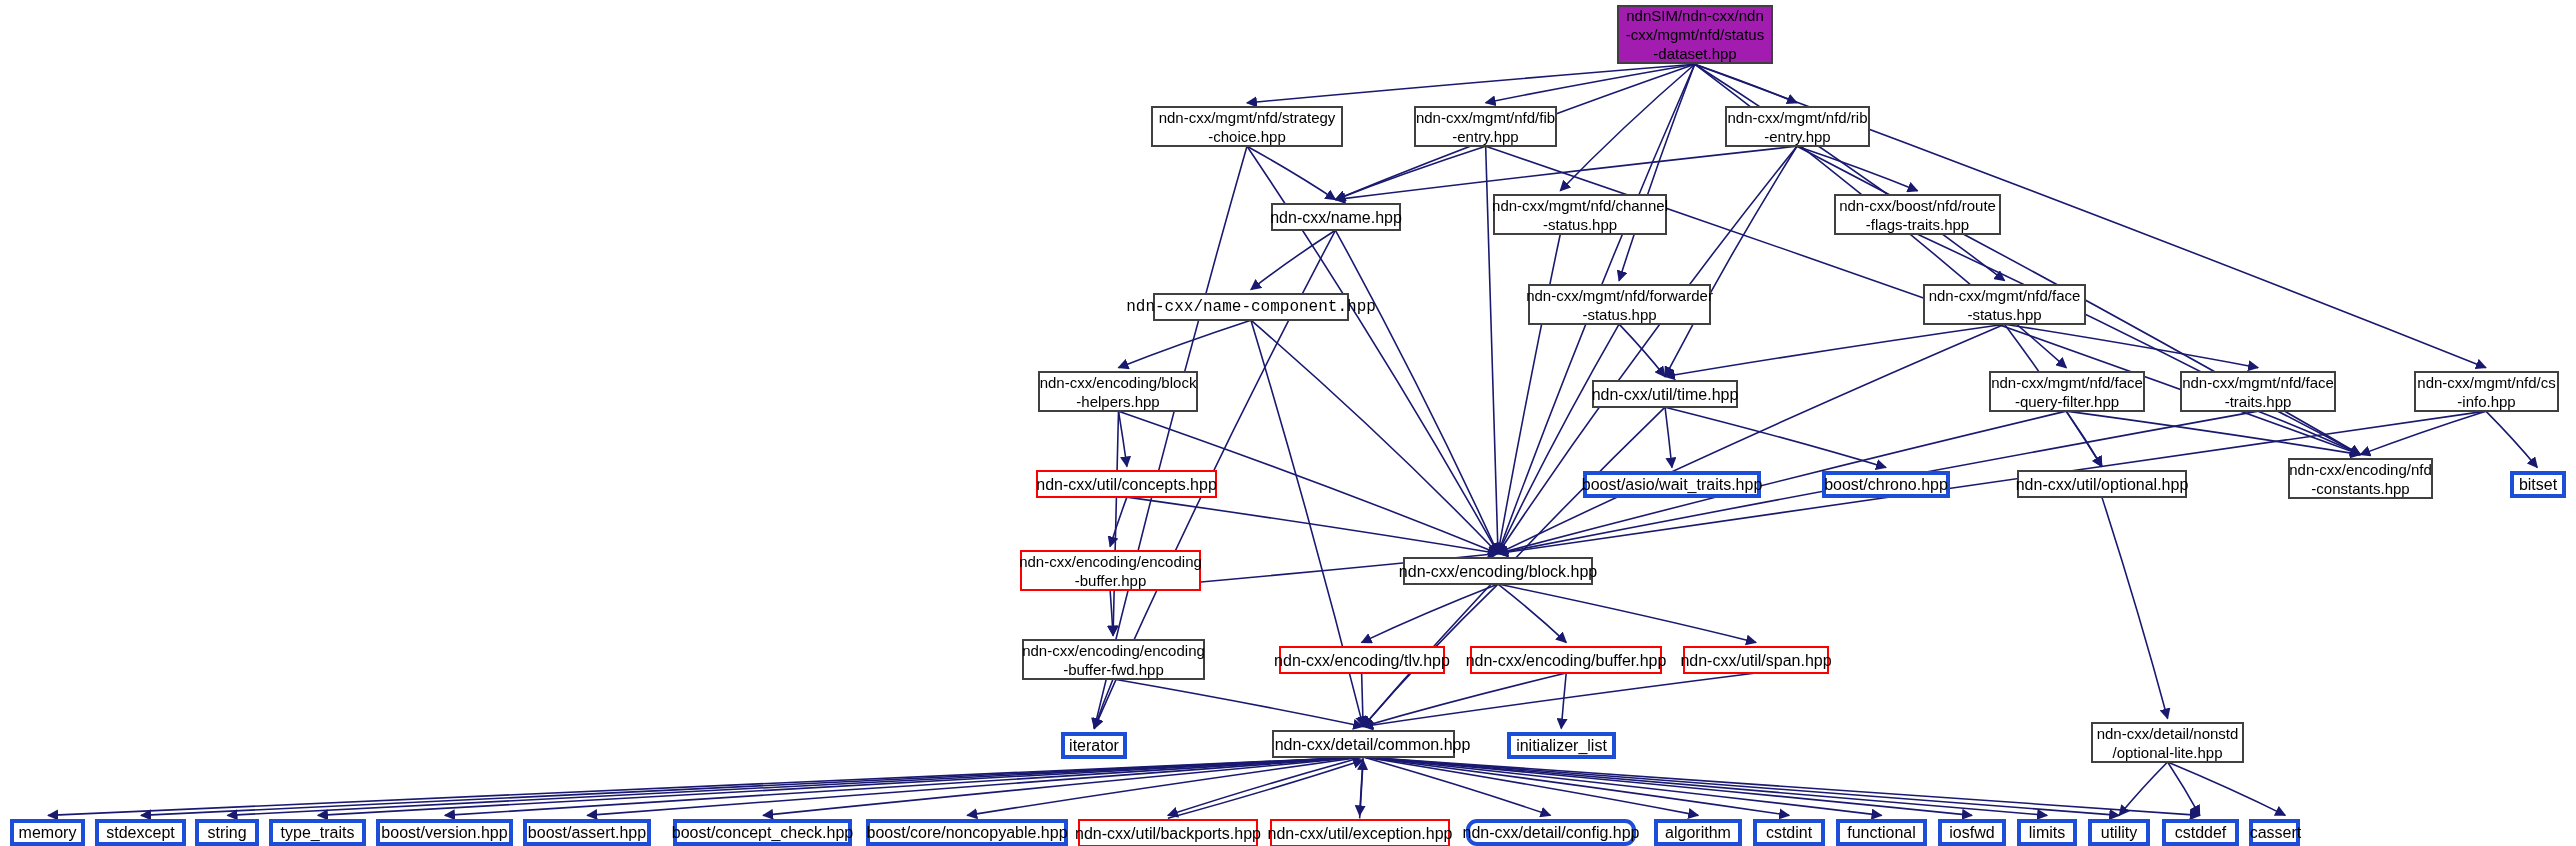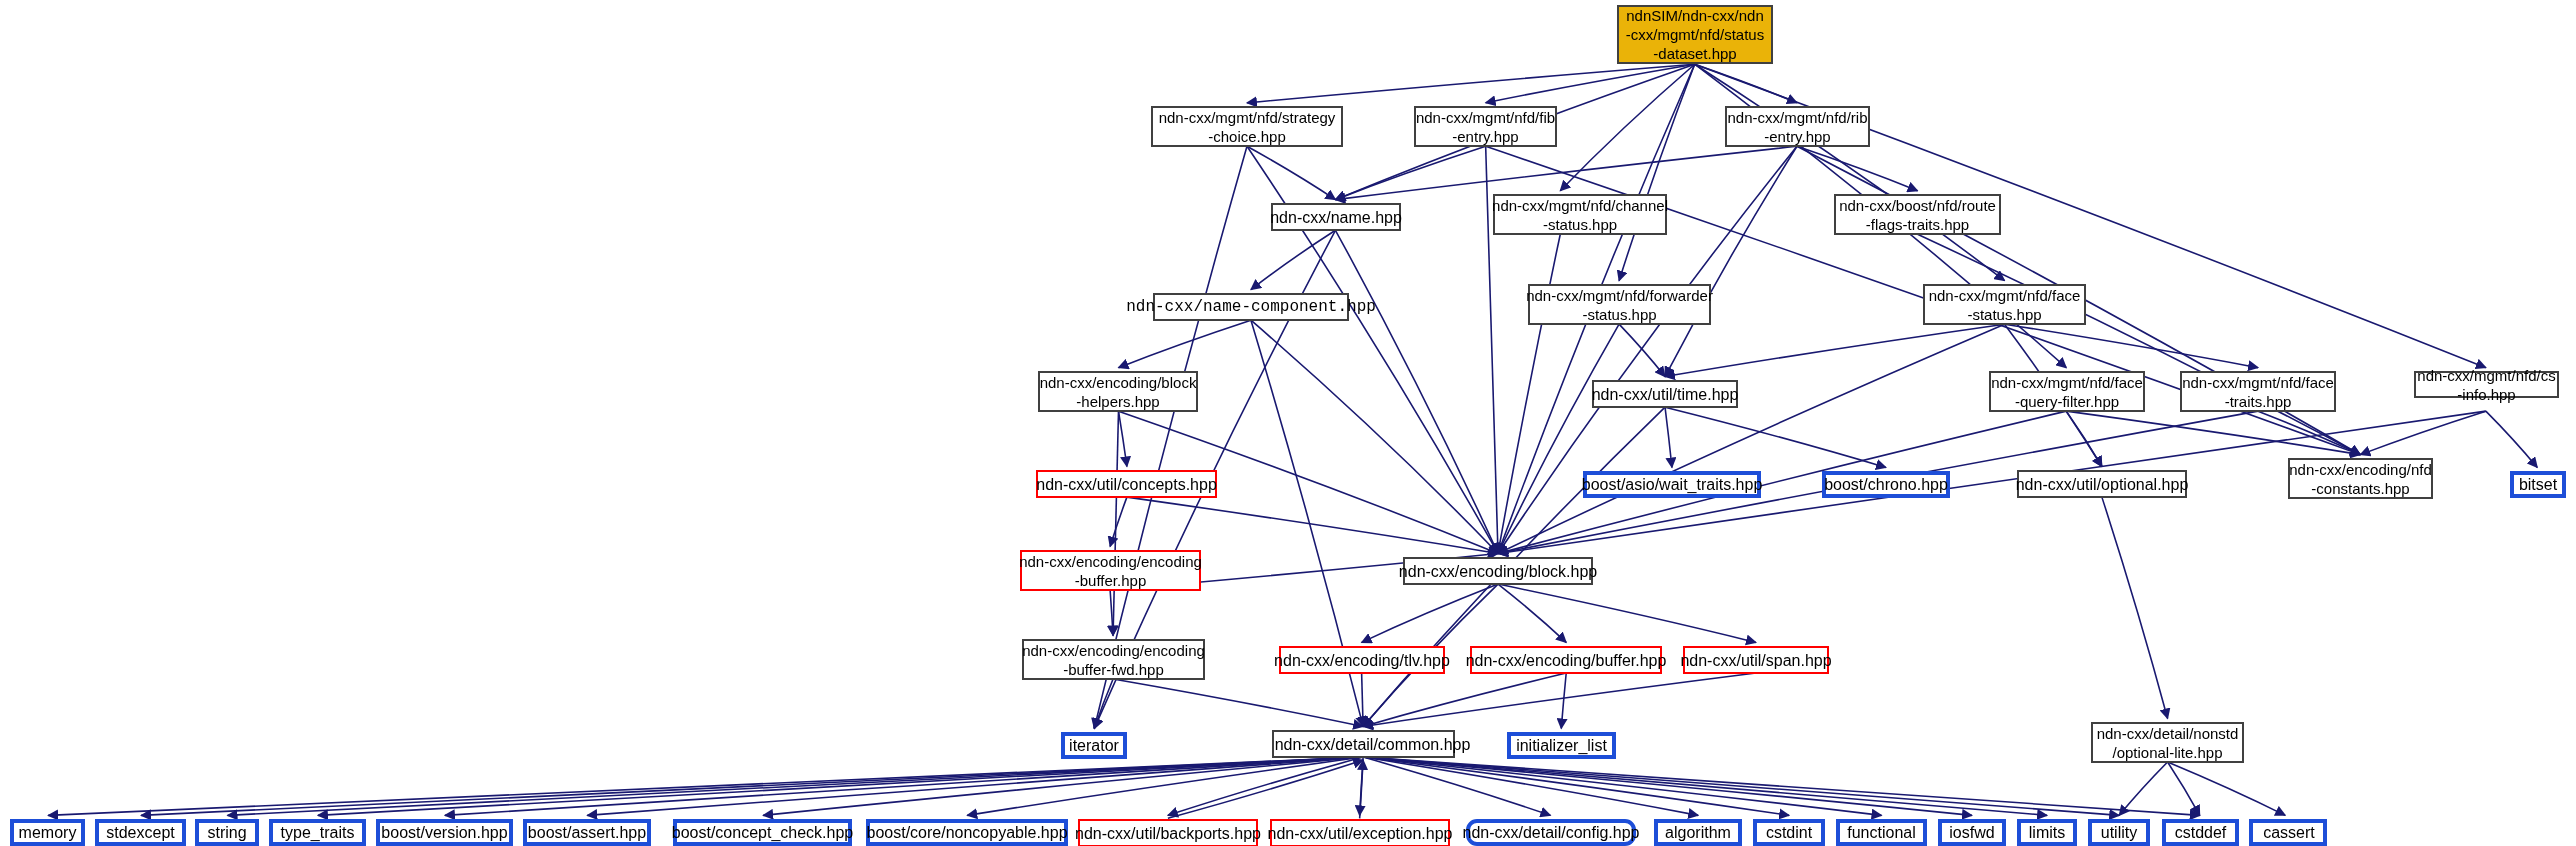--- a/index.html
+++ b/index.html
@@ -41,21 +41,21 @@
     z-index: 2;
   }
   .node.internal {
     border: 2px solid #404040;
   }
   .node.red {
     border: 2px solid #ff0000;
   }
   .node.root {
     border: 2px solid #404040;
-    background: #eab308;
+    background: #a21caf;
   }
 </style>
 </head>
 <body>
 
 <div id="graph">
   <svg id="edges" viewBox="0 0 2605 856" xmlns="http://www.w3.org/2000/svg">
     <defs>
       <marker id="arrow" viewBox="0 0 10 10" refX="9" refY="5" markerWidth="7" markerHeight="7" orient="auto-start-reverse">
         <path d="M 0 0 L 10 5 L 0 10 z" fill="#191970"></path>
@@ -171,21 +171,21 @@
 -status.hpp</div>
       <div class="node internal" style="left: 1923px; top: 284px; width: 163px; height: 41px; font-size: 15px;">ndn-cxx/mgmt/nfd/face
 -status.hpp</div>
       <div class="node internal" style="left: 1038px; top: 371px; width: 160px; height: 41px; font-size: 15px;">ndn-cxx/encoding/block
 -helpers.hpp</div>
       <div class="node internal" style="left: 1592px; top: 380px; width: 146px; height: 28px;">ndn-cxx/util/time.hpp</div>
       <div class="node internal" style="left: 1989px; top: 371px; width: 156px; height: 41px; font-size: 15px;">ndn-cxx/mgmt/nfd/face
 -query-filter.hpp</div>
       <div class="node internal" style="left: 2180px; top: 371px; width: 156px; height: 41px; font-size: 15px;">ndn-cxx/mgmt/nfd/face
 -traits.hpp</div>
-      <div class="node internal" style="left: 2414px; top: 371px; width: 145px; height: 27px; font-size: 15px;">ndn-cxx/mgmt/nfd/cs
+      <div class="node internal" style="left: 2414px; top: 371px; width: 145px; height: 41px; font-size: 15px;">ndn-cxx/mgmt/nfd/cs
 -info.hpp</div>
       <div class="node red" style="left: 1036px; top: 470px; width: 181px; height: 28px;">ndn-cxx/util/concepts.hpp</div>
       <div class="node " style="left: 1583px; top: 471px; width: 178px; height: 27px;">boost/asio/wait_traits.hpp</div>
       <div class="node " style="left: 1822px; top: 471px; width: 128px; height: 27px;">boost/chrono.hpp</div>
       <div class="node internal" style="left: 2017px; top: 470px; width: 170px; height: 28px;">ndn-cxx/util/optional.hpp</div>
       <div class="node internal" style="left: 2288px; top: 458px; width: 145px; height: 41px; font-size: 15px;">ndn-cxx/encoding/nfd
 -constants.hpp</div>
       <div class="node " style="left: 2510px; top: 471px; width: 56px; height: 27px;">bitset</div>
       <div class="node red" style="left: 1020px; top: 550px; width: 181px; height: 41px; font-size: 15px;">ndn-cxx/encoding/encoding
 -buffer.hpp</div>
@@ -211,16 +211,16 @@
       <div class="node red" style="left: 1078px; top: 819px; width: 180px; height: 28px;">ndn-cxx/util/backports.hpp</div>
       <div class="node red" style="left: 1270px; top: 819px; width: 180px; height: 28px;">ndn-cxx/util/exception.hpp</div>
       <div class="node " style="left: 1466px; top: 819px; width: 170px; height: 27px; border-radius: 11px;">ndn-cxx/detail/config.hpp</div>
       <div class="node " style="left: 1654px; top: 819px; width: 88px; height: 27px;">algorithm</div>
       <div class="node " style="left: 1753px; top: 819px; width: 72px; height: 27px;">cstdint</div>
       <div class="node " style="left: 1836px; top: 819px; width: 91px; height: 27px;">functional</div>
       <div class="node " style="left: 1938px; top: 819px; width: 68px; height: 27px;">iosfwd</div>
       <div class="node " style="left: 2017px; top: 819px; width: 60px; height: 27px;">limits</div>
       <div class="node " style="left: 2088px; top: 819px; width: 62px; height: 27px;">utility</div>
       <div class="node " style="left: 2162px; top: 819px; width: 77px; height: 27px;">cstddef</div>
-      <div class="node " style="left: 2249px; top: 819px; width: 78px; height: 27px; padding-left: 8px;">cassert</div>
+      <div class="node " style="left: 2249px; top: 819px; width: 51px; height: 27px; padding-left: 8px;">cassert</div>
     </div>
 </div>
 
 
 </body></html>

